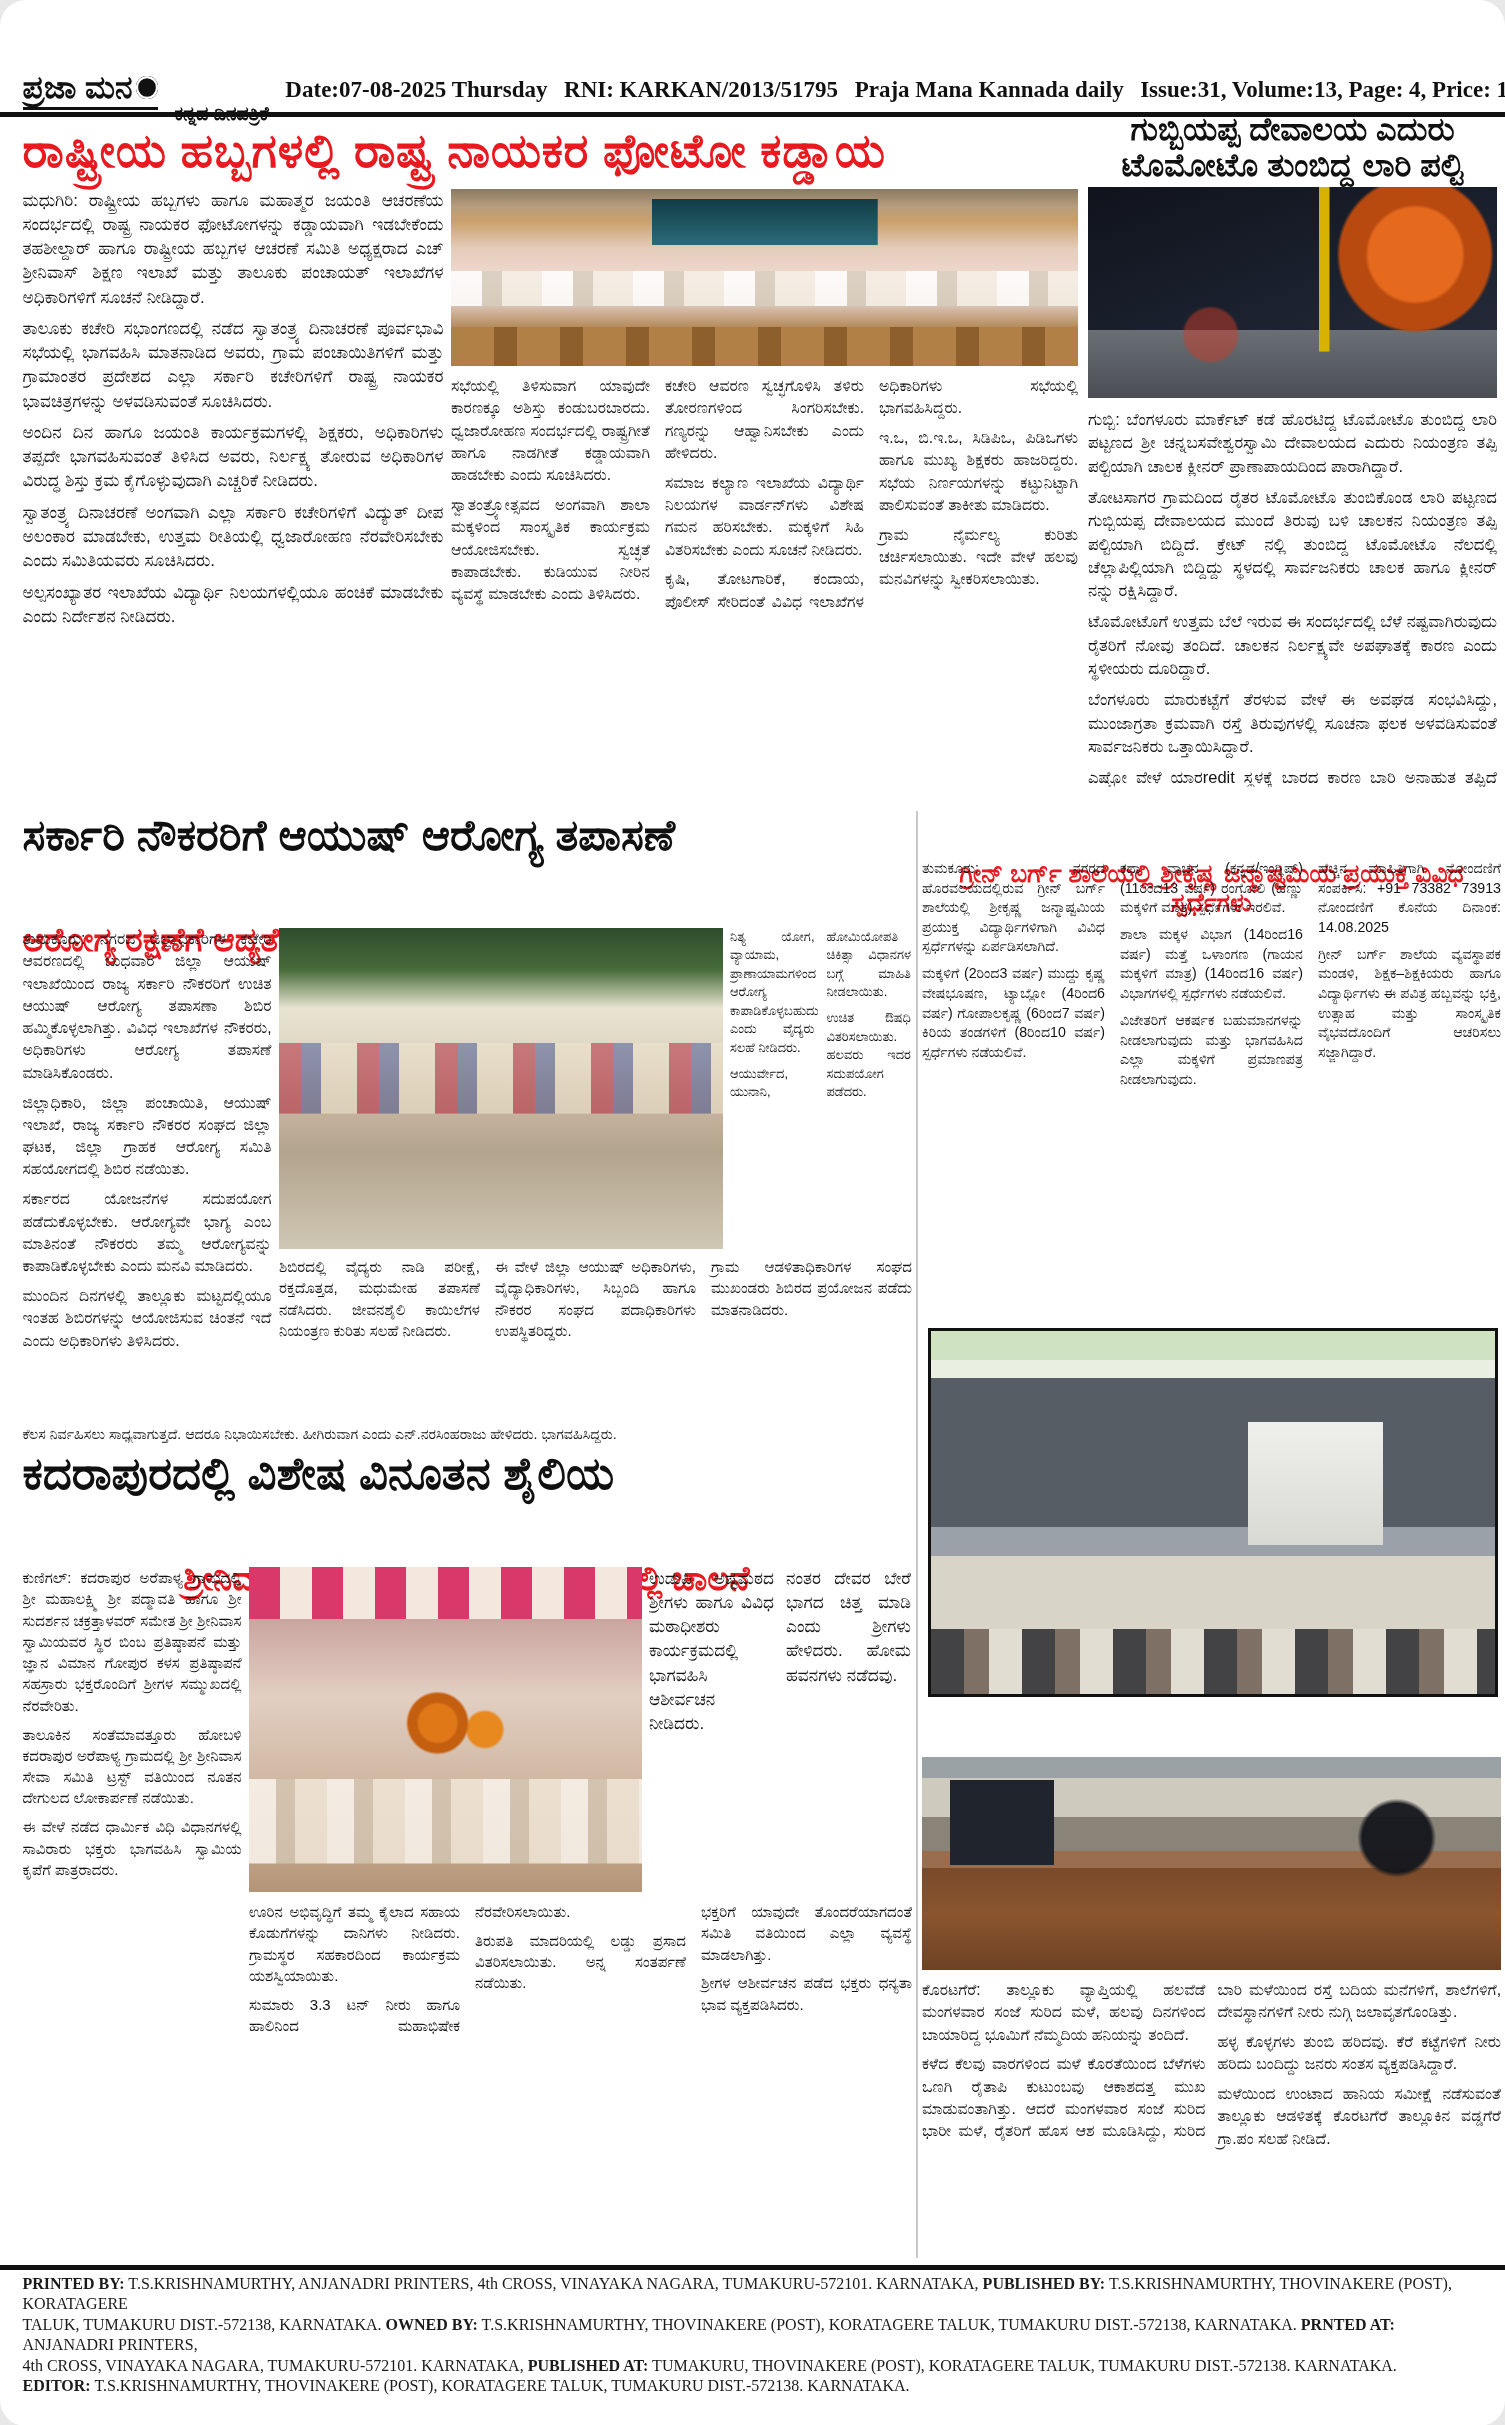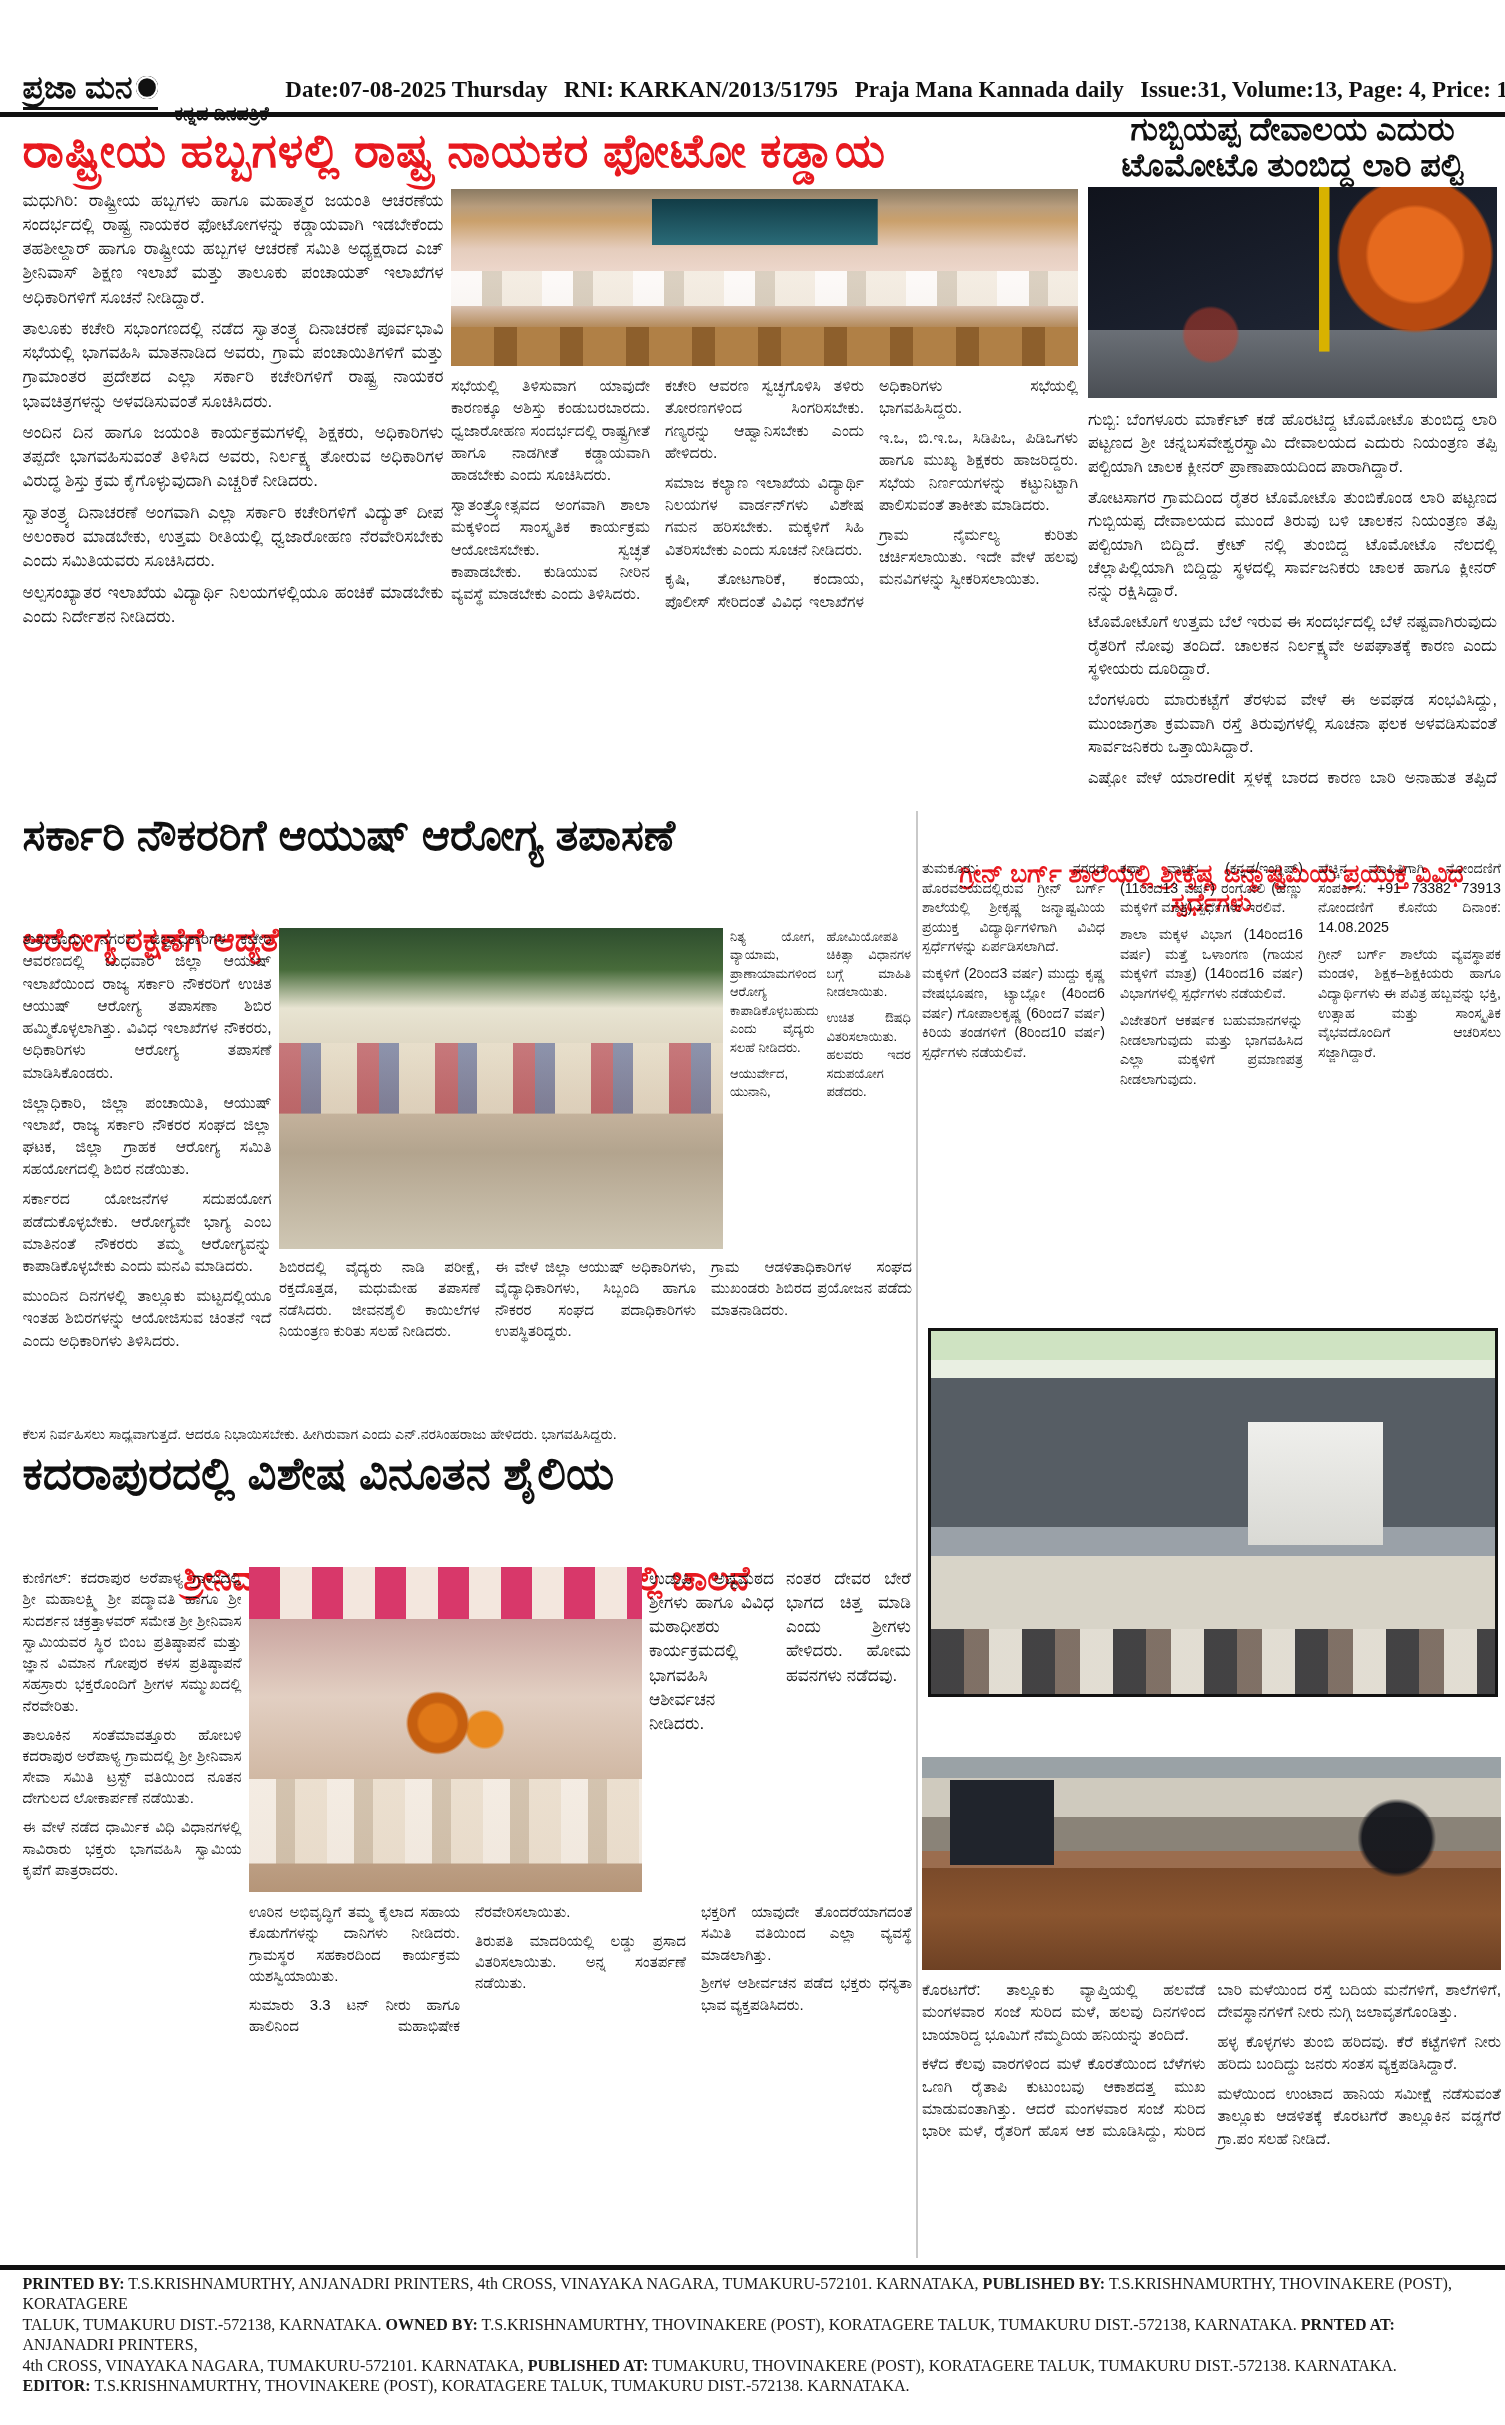--- a/index.html
+++ b/index.html
@@ -1,18 +1,18 @@
 <!DOCTYPE html>
 <html style="font-size:12px"><head>
 <meta charset="utf-8">
 <style>
   * { margin:0; padding:0; box-sizing:border-box; }
   html,body { background:#e8e8e8; }
   .page { position:relative; width:1505px; height:2426px; background:#fff;
-          font-family:"Liberation Sans", sans-serif; color:#111; margin:0 auto; overflow:hidden; }
+          font-family:"Liberation Sans", sans-serif; color:#111; margin:0 auto; overflow:hidden;border-radius:26px; }
 
   
   .masthead { position:absolute; left:22.5px; top:70px; width:1460px; height:39px;
               display:flex; align-items:center; gap:16.5px; white-space:nowrap; }
   .logo { font-size:31.5px; font-weight:bold; border-bottom:3px solid #111; padding-bottom:1.5px;
           display:flex; align-items:center; gap:3px; }
   .logo-emblem { width:22.5px; height:22.5px; border-radius:50%; background:#111; display:inline-block;
                  box-shadow:inset 0 0 0 2.2px #fff, inset 0 0 0 4.5px #111; }
   .tagline { font-size:19px; font-weight:bold;margin-top:48px; }
   .mh-bold { font-size:23px; font-weight:bold; font-family:"Liberation Serif", serif; }

